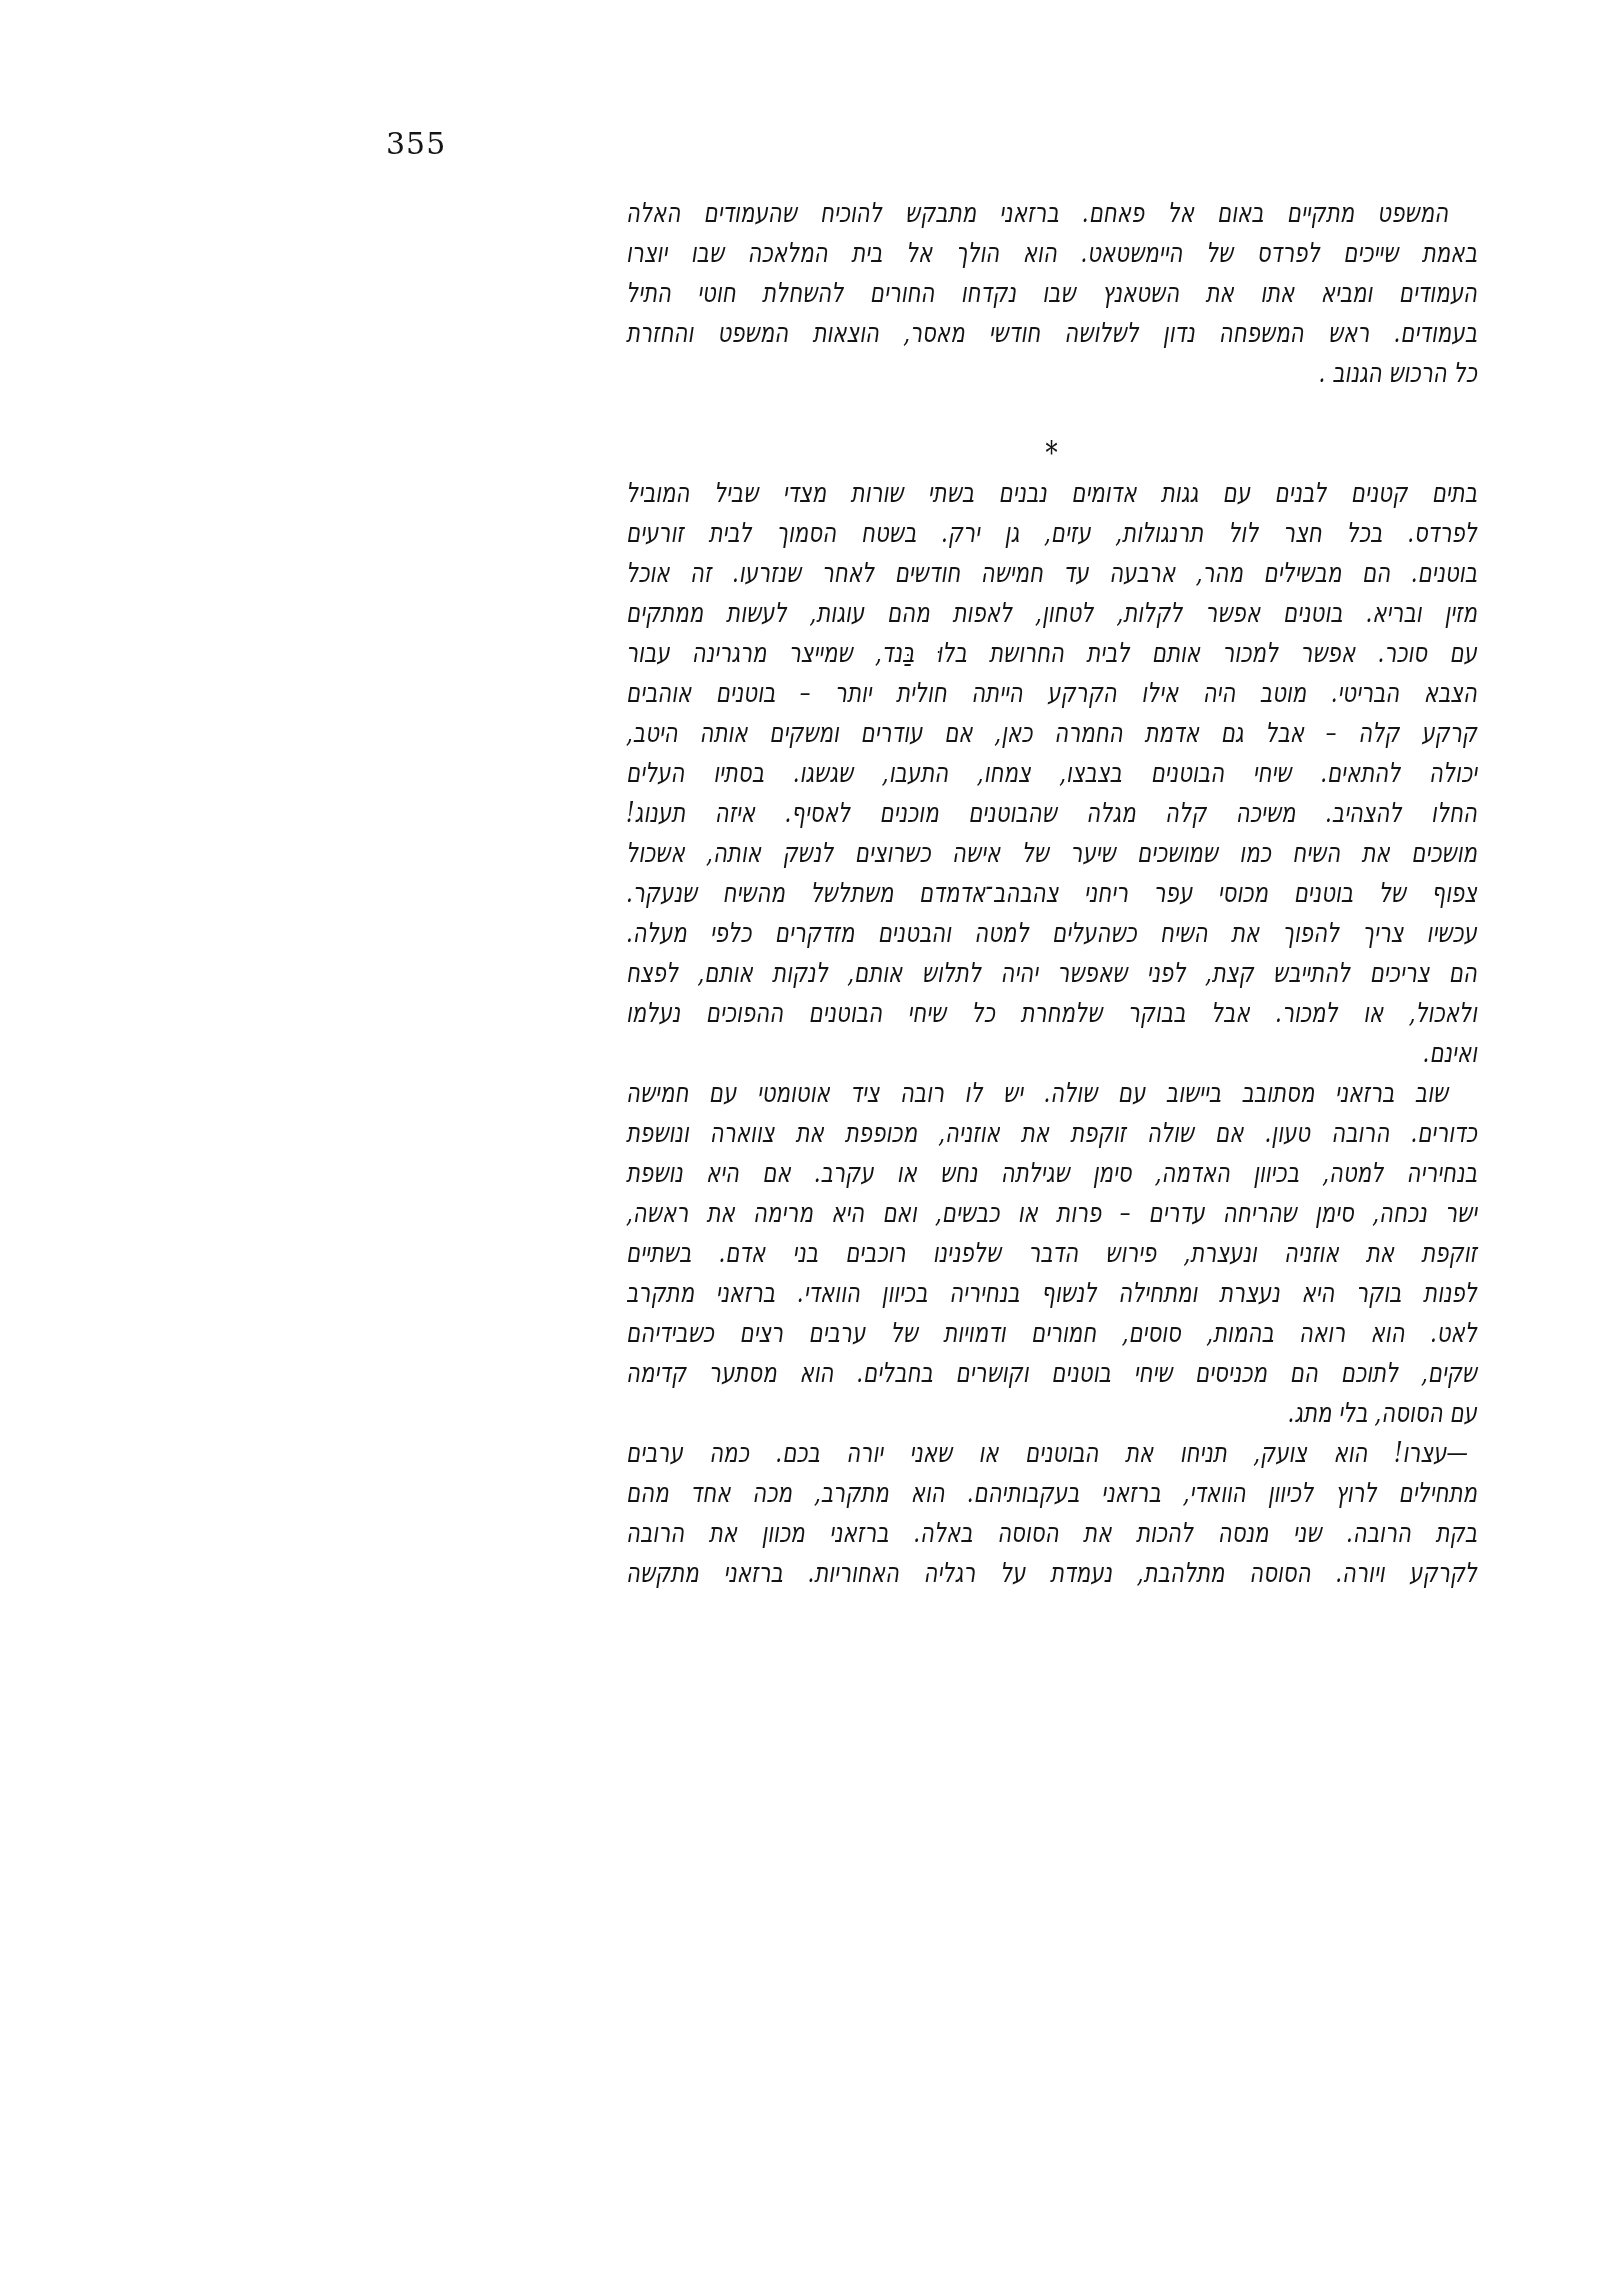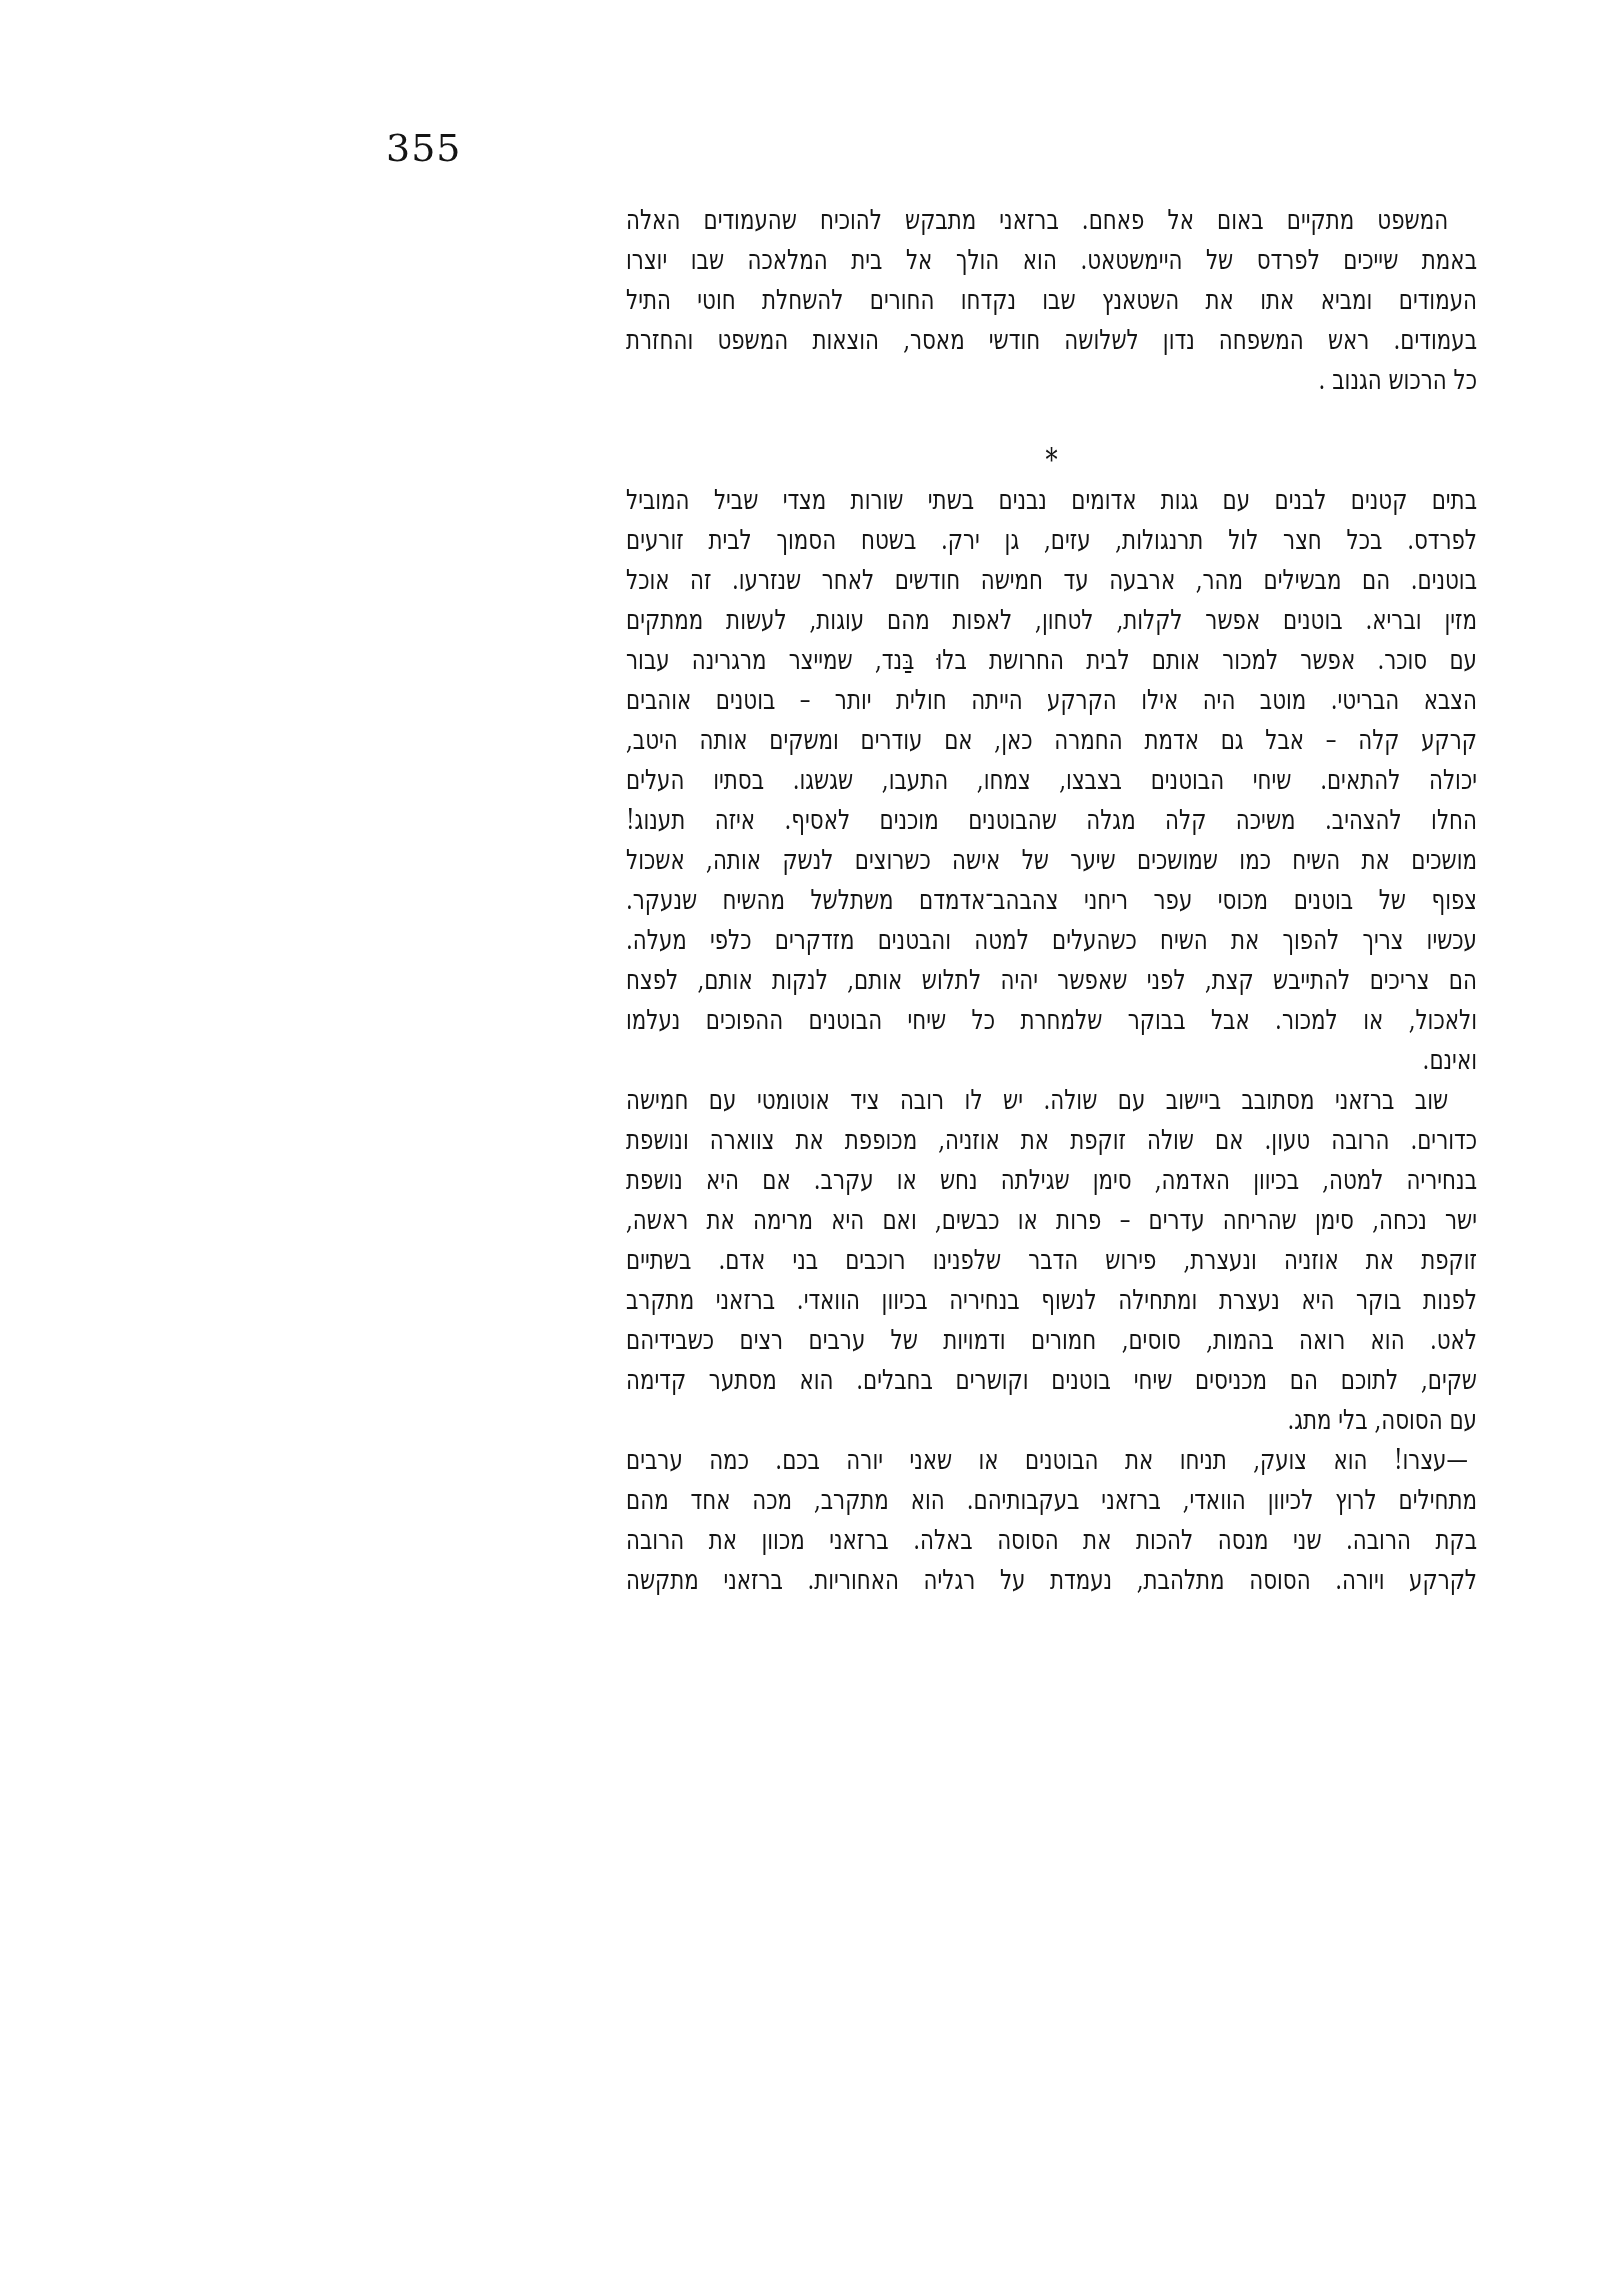--- a/index.html
+++ b/index.html
@@ -13,29 +13,30 @@
     width: 1621px;
     height: 2293px;
     overflow: hidden;
     font-family: "DejaVu Serif", "DejaVu Sans", "Liberation Serif", serif;
     color: #141414;
   }
   .page-number {
     position: absolute;
     left: 386px;
     top: 126px;
-    font-size: 38px;
+    font-size: 30px;
     letter-spacing: 1px;
     color: #141414;
   }
   .text-body {
     position: absolute;
-    top: 200px;
+    top: 193px;
     right: 384px;
     width: 851px;
+    font-style: italic;
   }
   .line {
     direction: rtl;
     unicode-bidi: embed;
     width: 1091px;
     transform: scaleX(0.78);
     transform-origin: top right;
     font-size: 27.4px;
     line-height: 40px;
     white-space: nowrap;

